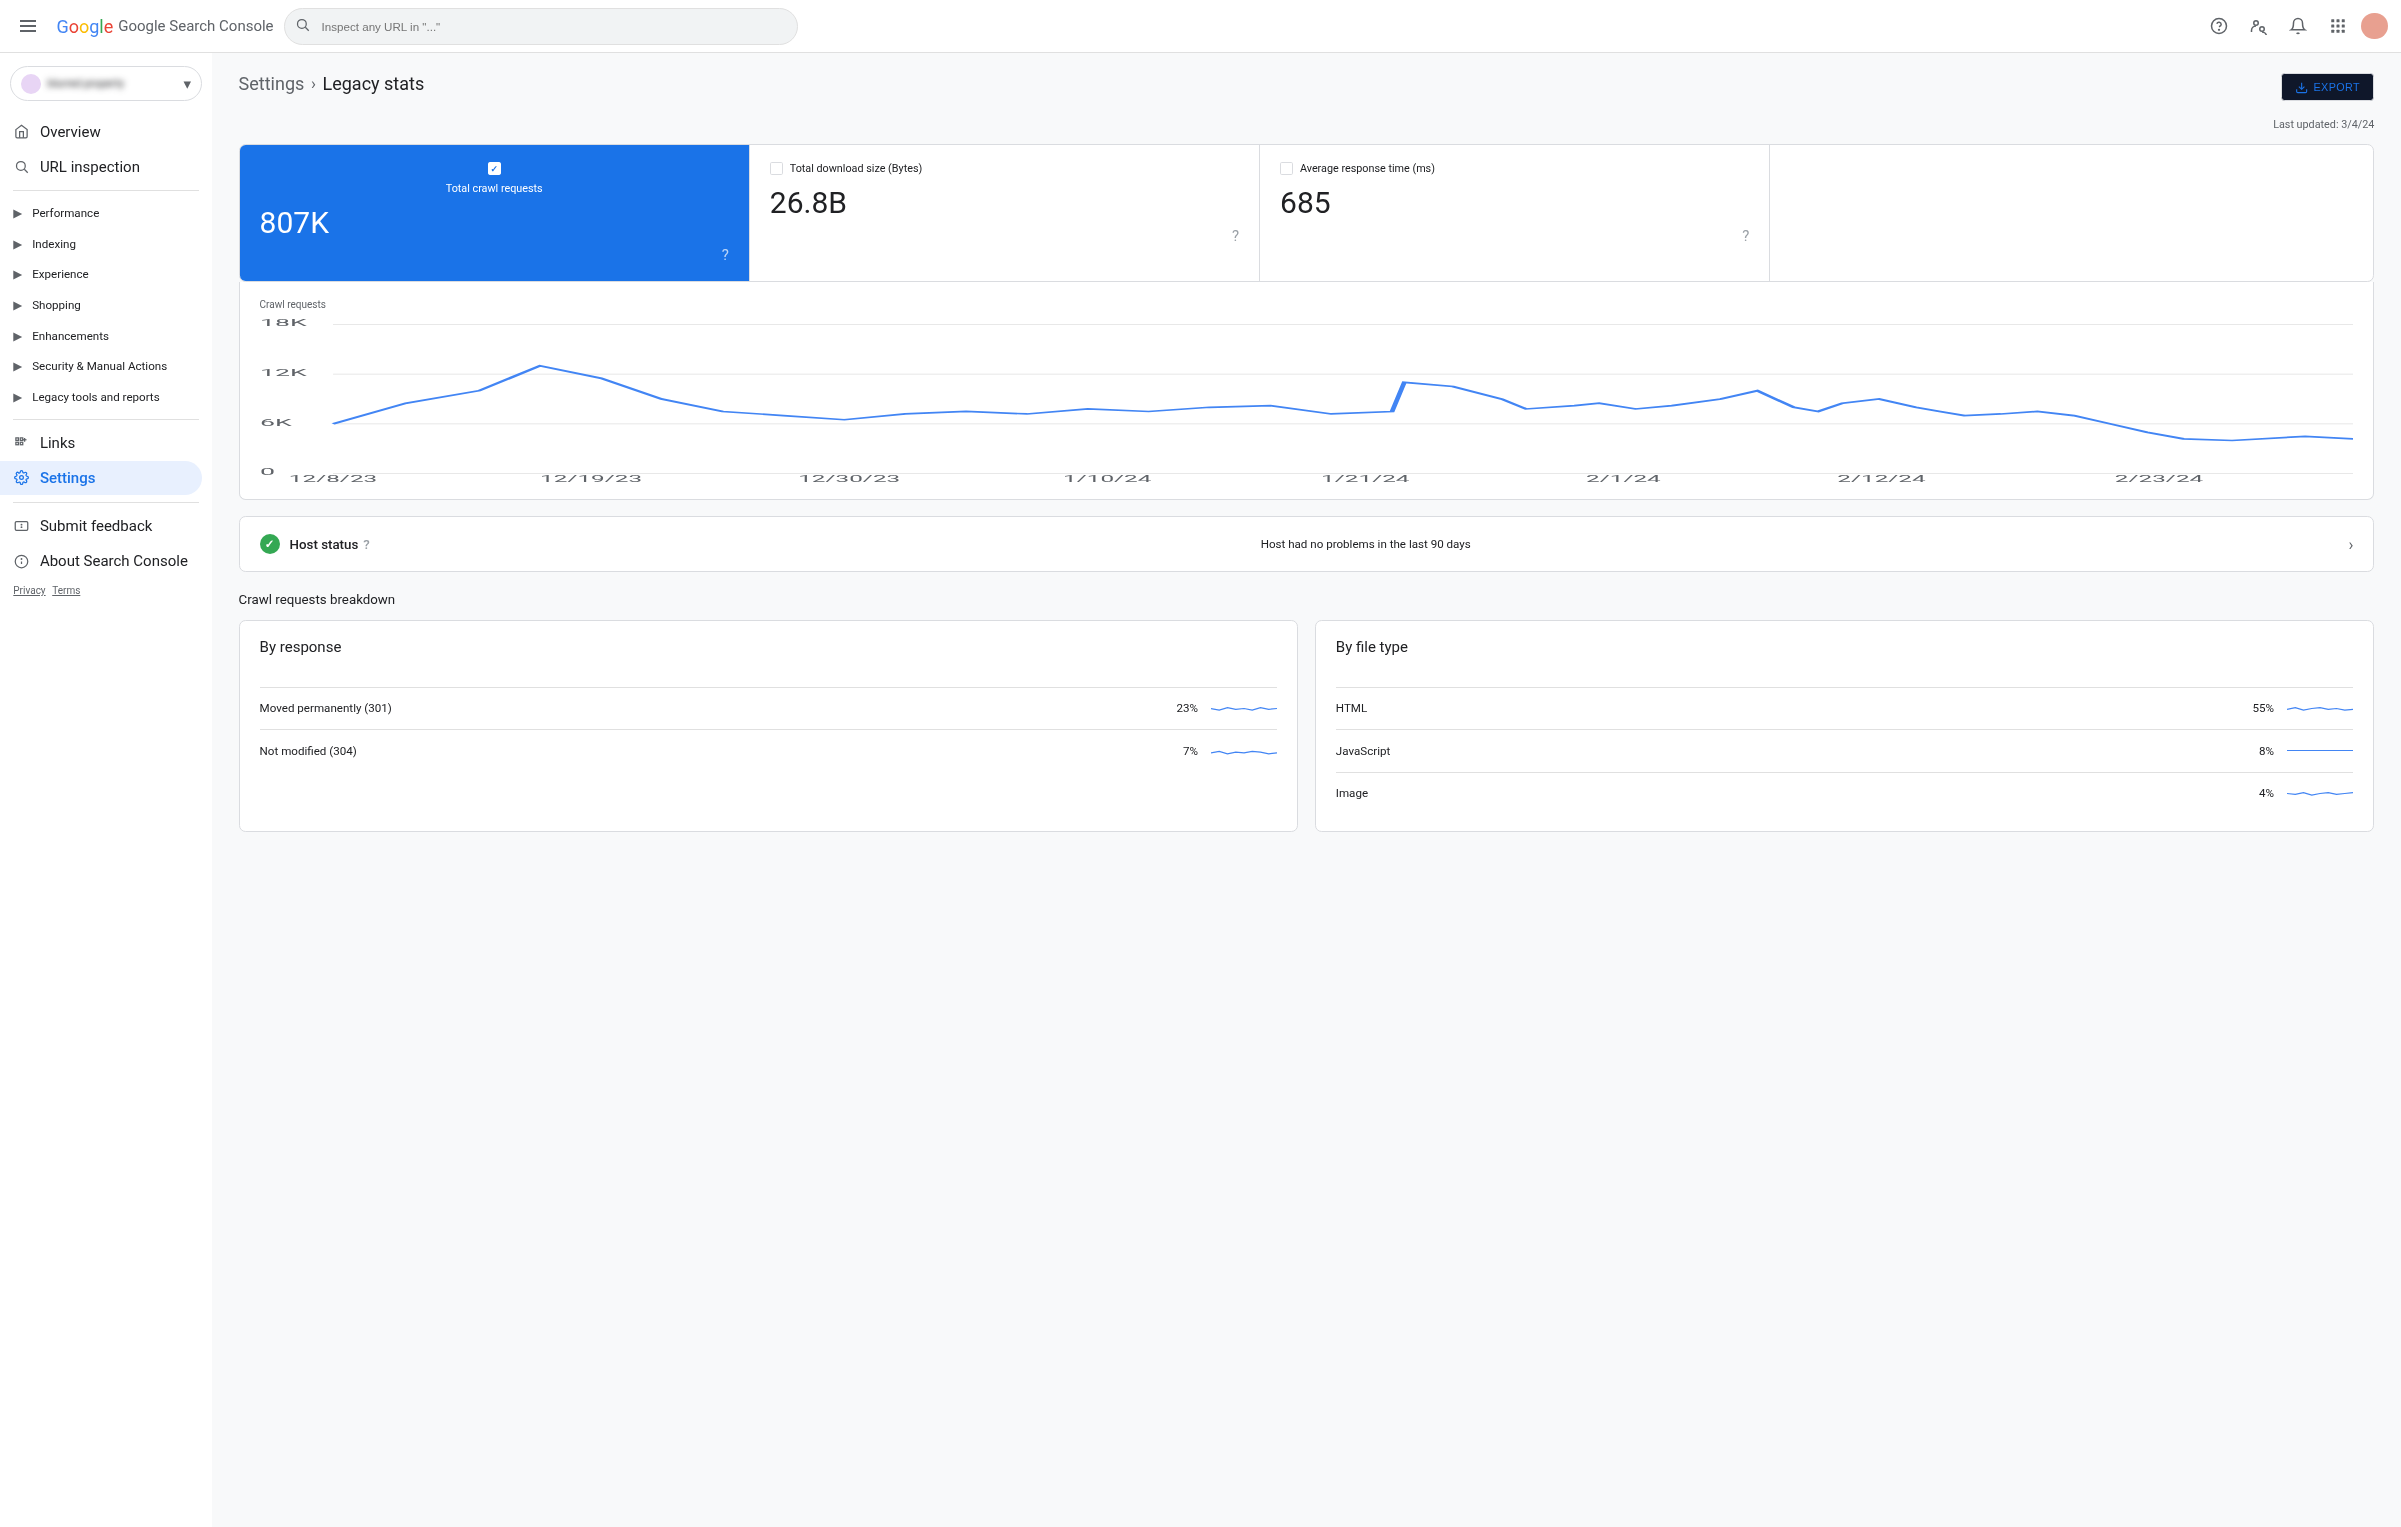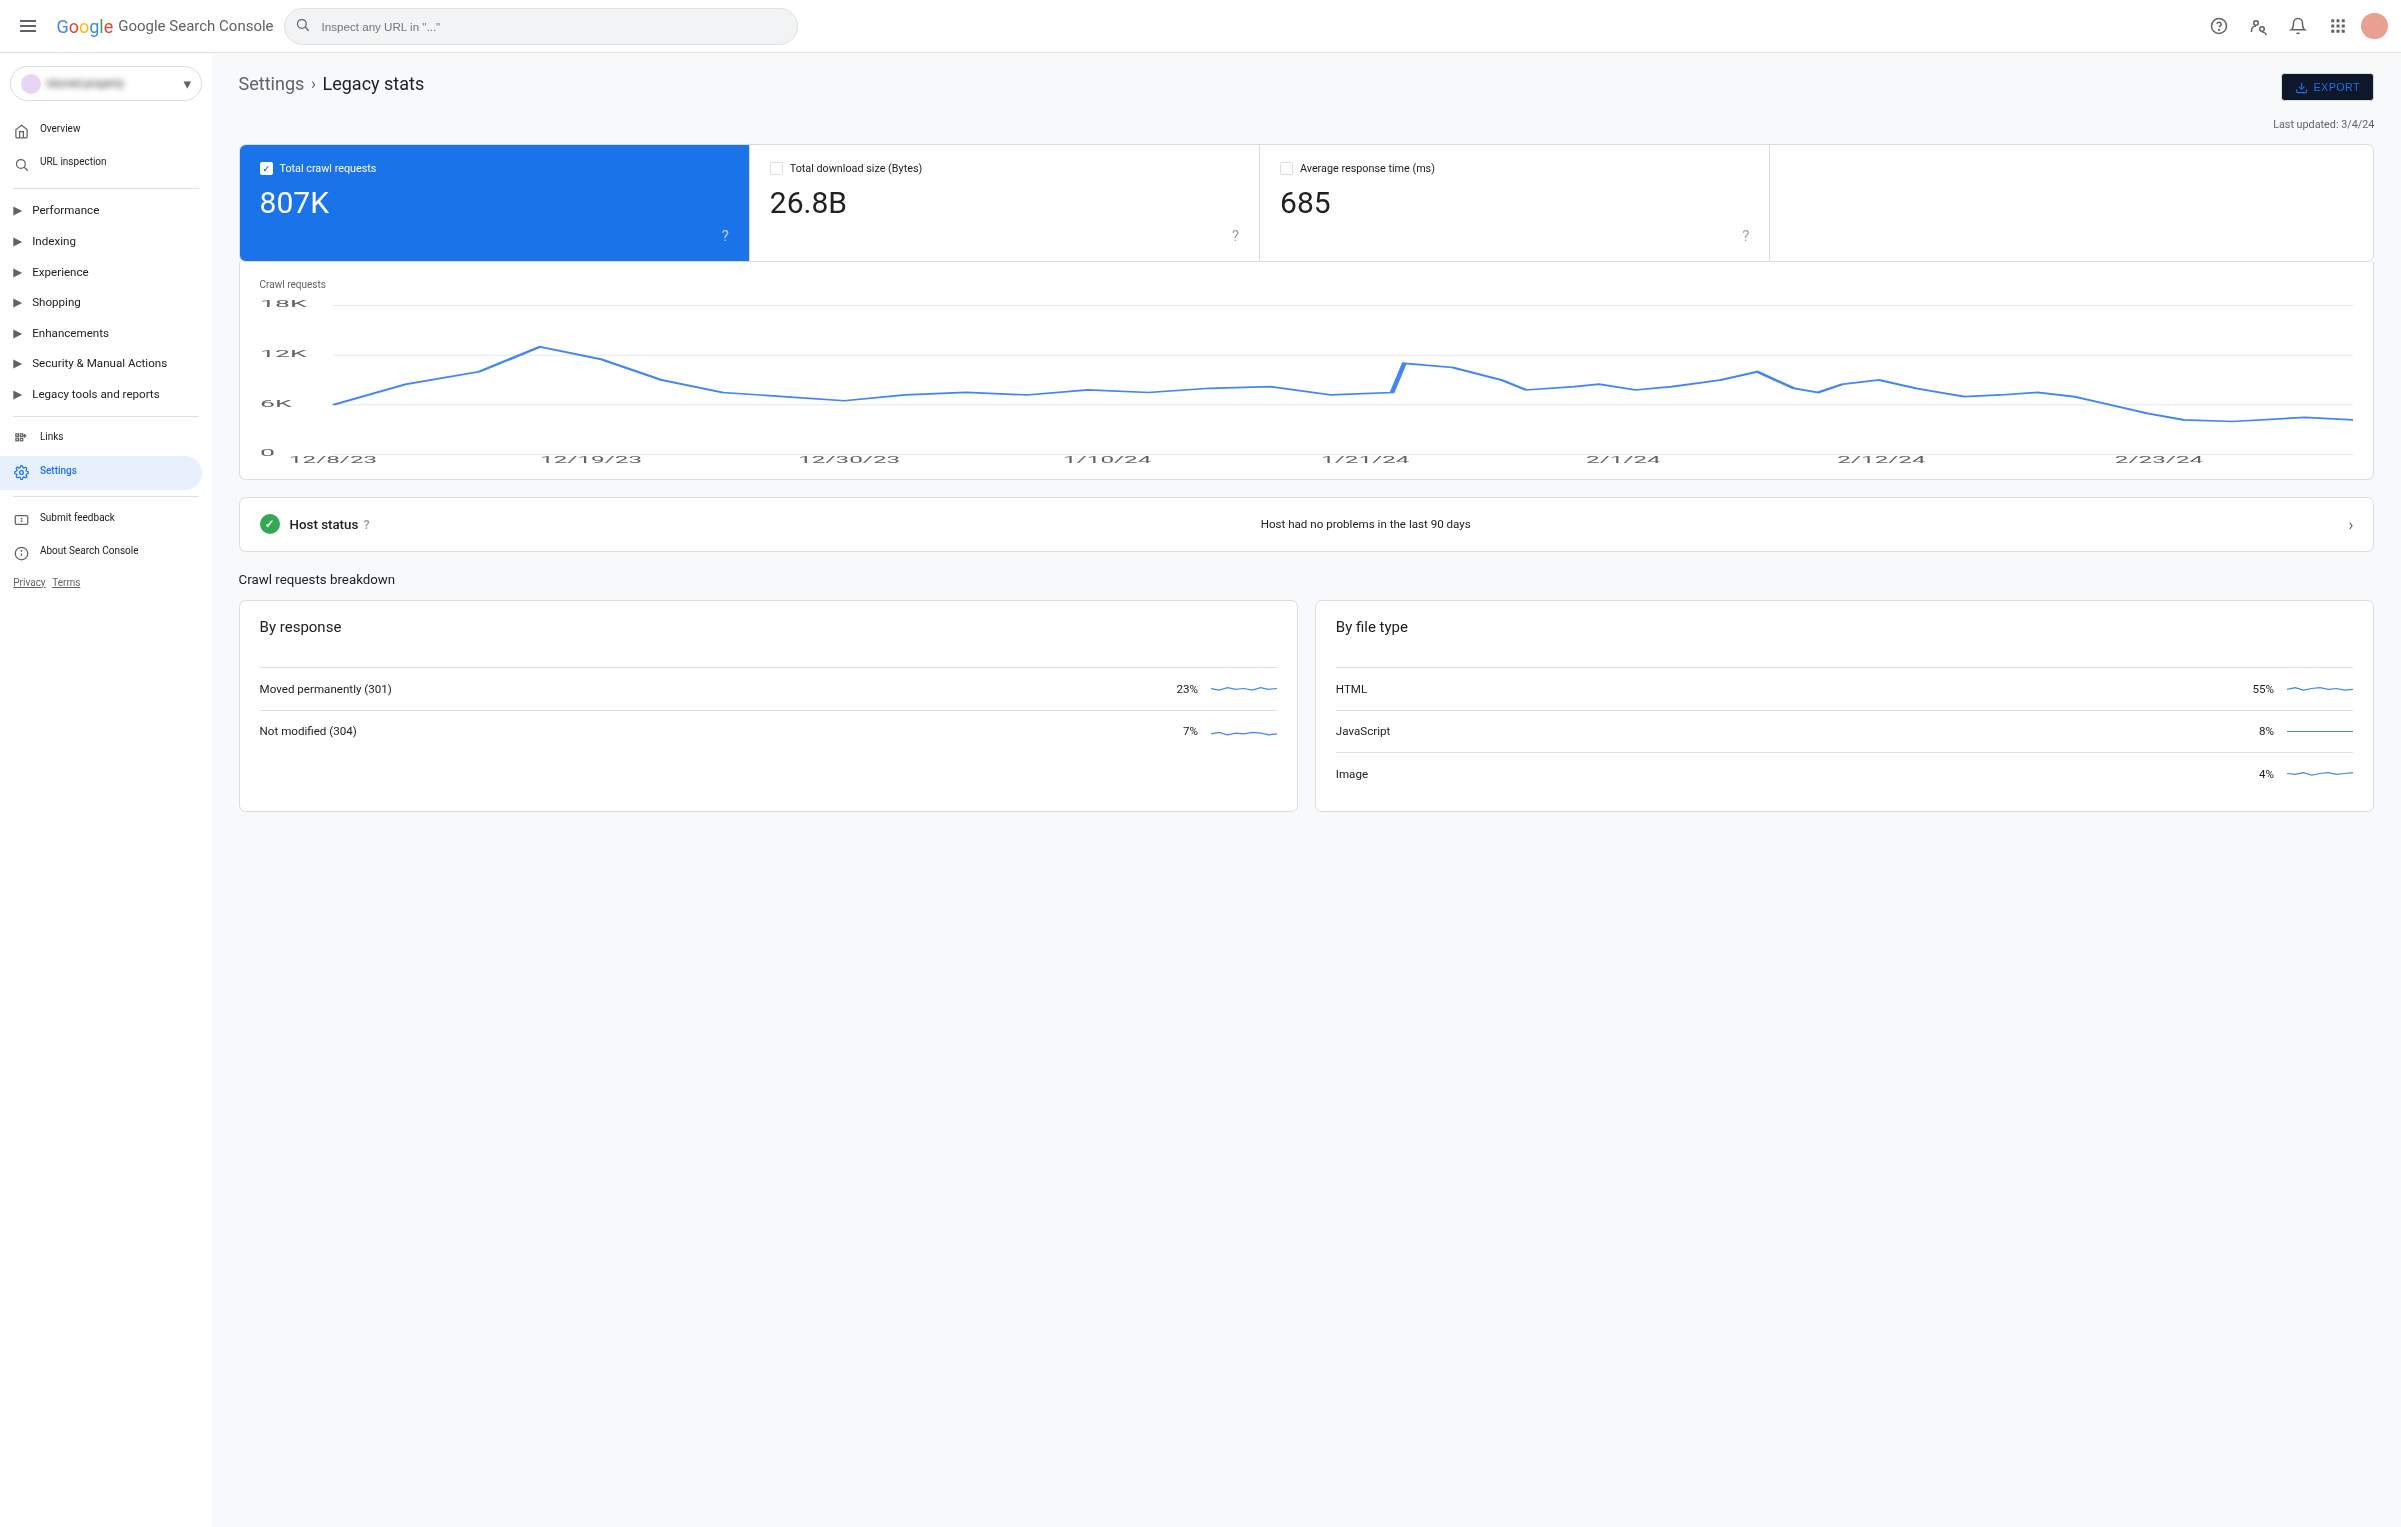--- a/index.html
+++ b/index.html
@@ -30,21 +30,21 @@
     
     .main-layout { display: flex; flex: 1; overflow: hidden; }
 
     
     .sidebar { width: 212px; background: #fff; overflow-y: auto; flex-shrink: 0; padding: 6.6px 0; border-right: none; }
     .property-selector { margin: 6.6px 10px 13.3px; }
     .property-btn { display: flex; align-items: center; gap: 6.6px; padding: 6.6px 10px; border: 0.8px solid #dadce0; border-radius: 20px; cursor: pointer; background: #fff; width: 100%; }
     .property-icon { width: 20px; height: 20px; border-radius: 50%; background: #e8d5f5; flex-shrink: 0; }
     .property-text { flex: 1; font-size: 10.8px; color: #202124; overflow: hidden; text-overflow: ellipsis; white-space: nowrap; filter: blur(3.3px); }
     .chevron-down { color: #5f6368; font-size: 15px; }
-    .sidebar-item { display: flex; gap: 10px; padding: 8.3px 13.3px; cursor: pointer; border-radius: 0 20px 20px 0; margin-right: 10px; color: #202124; font-size: 10px; }
+    .sidebar-item { display: flex; align-items: center; gap: 10px; padding: 8.3px 13.3px; cursor: pointer; border-radius: 0 20px 20px 0; margin-right: 10px; color: #202124; font-size: 15px; }
     .sidebar-item.active { background: #e8f0fe; color: #1a73e8; font-weight: 500; }
     .sidebar-item .item-icon { width: 16.6px; height: 16.6px; display: flex; align-items: center; justify-content: center; color: #5f6368; flex-shrink: 0; }
     .sidebar-item.active .item-icon { color: #1a73e8; }
     .sidebar-group { display: flex; align-items: center; gap: 10px; padding: 8.3px 13.3px; cursor: pointer; color: #202124; font-size: 11.6px; border-radius: 0 20px 20px 0; margin-right: 10px; }
     .sidebar-group .item-icon { color: #5f6368; }
     .sidebar-divider { height: 0.8px; background: #e0e0e0; margin: 6.6px 13.3px; }
 
     
     .content { flex: 1; overflow-y: auto; padding: 20px 26.6px; background: #f8f9fa; }
     .breadcrumb { display: flex; align-items: center; gap: 6.6px; font-size: 18px; font-weight: 400; color: #202124; margin-bottom: 6.6px; }
@@ -54,21 +54,21 @@
     .topbar-content { display: flex; align-items: center; justify-content: space-between; margin-bottom: 16.6px; }
     .export-btn { display: flex; align-items: center; gap: 5px; padding: 6.6px 13.3px; border: 0.8px solid #dadce0; border-radius: 3.3px; background: #0f172a; cursor: pointer; font-size: 10.8px; font-weight: 500; color: #1a73e8; letter-spacing: 0.4px; }
     .last-updated { font-size: 10.8px; color: #5f6368; text-align: right; margin-bottom: 13.3px; }
 
     
     .stats-row { display: flex; border: 0.8px solid #dadce0; border-radius: 6.6px; overflow: hidden; background: #fff; margin-bottom: 0; }
     .stat-card { flex: 1; padding: 16.6px 20px; border-right: 0.8px solid #dadce0; cursor: pointer; }
     .stat-card:last-child { border-right: none; }
     .stat-card.active { background: #1a73e8; color: #fff; }
     .stat-card-header { display: flex; align-items: center; gap: 6.6px; margin-bottom: 10px; font-size: 10.8px; }
-    .stat-card.active .stat-card-header { color: #fff; }
+    .stat-card.active .stat-card-header { color: #fff; flex-direction: column; }
     .stat-card-header .checkbox { width: 13.3px; height: 13.3px; border: 1.7px solid #5f6368; border-radius: 1.7px; display: flex; align-items: center; justify-content: center; flex-shrink: 0; }
     .stat-card.active .checkbox { background: #fff; border-color: #fff; }
     .stat-card.active .checkbox::after { content: '✓'; font-size: 9px; color: #1a73e8; font-weight: bold; }
     .stat-value { font-size: 30px; font-weight: 400; color: #202124; }
     .stat-card.active .stat-value { color: #fff; }
     .stat-footer { display: flex; align-items: center; justify-content: flex-end; margin-top: 6.6px; }
     .help-icon { color: #9aa0a6; font-size: 15px; cursor: pointer; }
     .stat-card.active .help-icon { color: rgba(255,255,255,0.7); }
 
     

